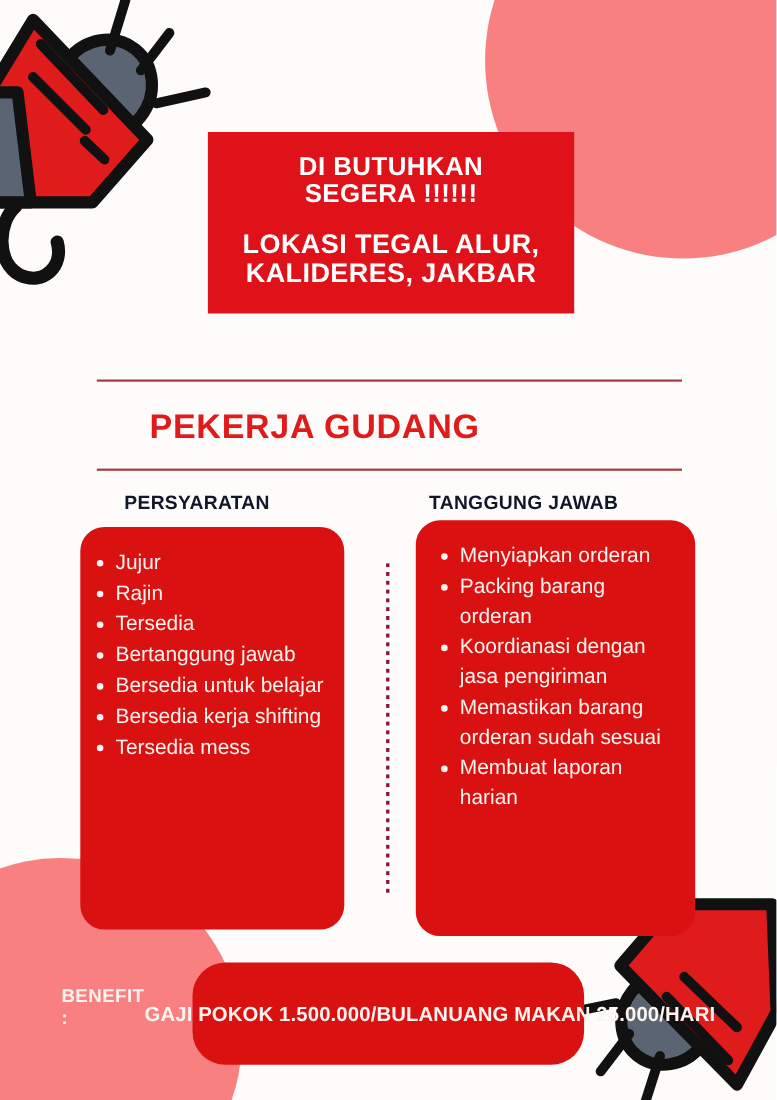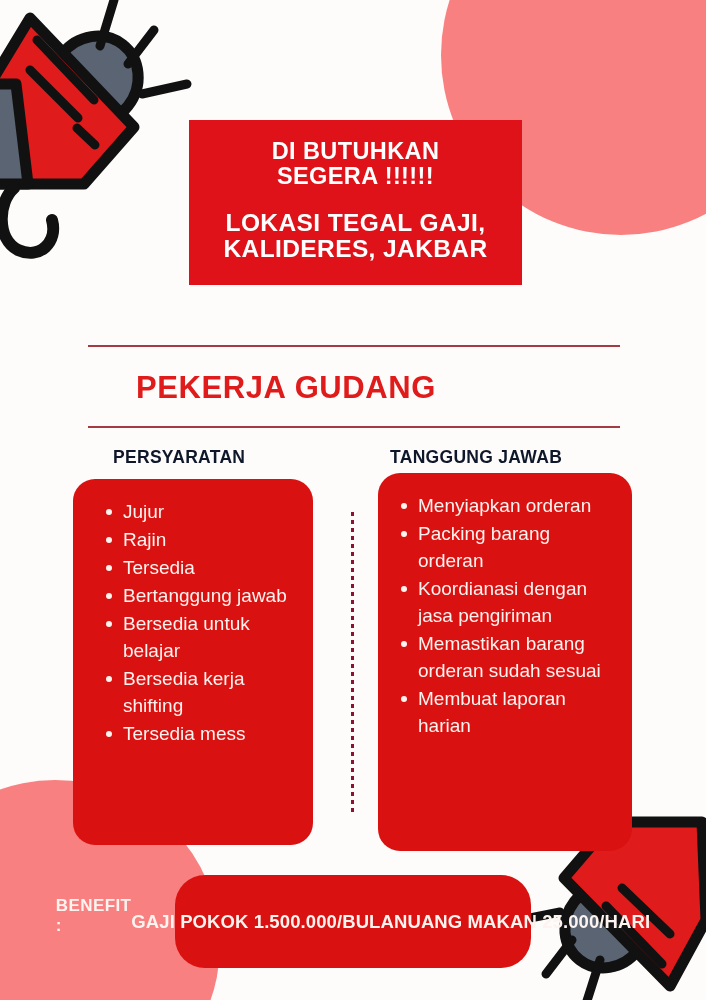--- a/index.html
+++ b/index.html
@@ -124,21 +124,21 @@
     position: absolute;
     background: #da1111;
     border-radius: 22px;
     box-sizing: border-box;
   }
   .card-left {
     left: 73px;
     top: 479px;
     width: 240px;
     height: 366px;
-    padding: 20px 14px 14px 24px;
+    padding: 20px 14px 14px 6px;
   }
   .card-right {
     left: 378px;
     top: 473px;
     width: 254px;
     height: 378px;
     padding: 20px 12px 14px 14px;
   }
   .card ul {
     margin: 0;
@@ -243,21 +243,21 @@
       <line x1="146" y1="26" x2="132" y2="70"></line>
       <line x1="186" y1="56" x2="160" y2="90"></line>
       <line x1="212" y1="110" x2="172" y2="118"></line>
     </g>
   </svg>
 
   <div class="banner">
     <div class="banner-line">DI BUTUHKAN</div>
     <div class="banner-line">SEGERA !!!!!!</div>
     <div class="banner-gap"></div>
-    <div class="banner-line loc">LOKASI TEGAL GAJI,</div>
+    <div class="banner-line loc">LOKASI TEGAL ALUR,</div>
     <div class="banner-line loc">KALIDERES, JAKBAR</div>
   </div>
 
   <div class="rule rule-top"></div>
   <div class="job-title">PEKERJA GUDANG</div>
   <div class="rule rule-bottom"></div>
 
   <div class="col-heading heading-left">PERSYARATAN</div>
   <div class="col-heading heading-right">TANGGUNG JAWAB</div>
 

